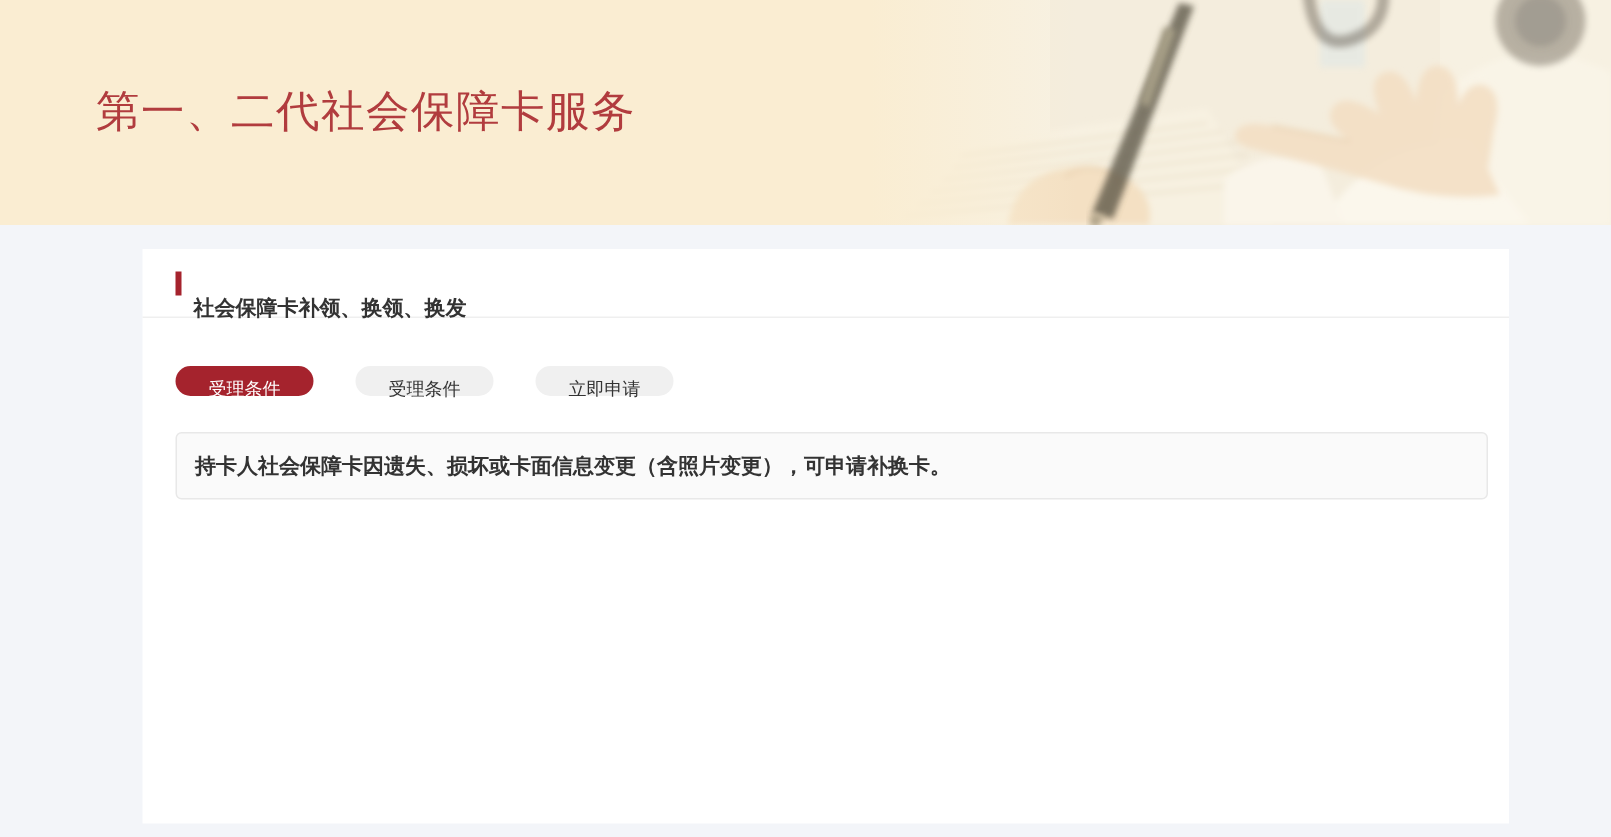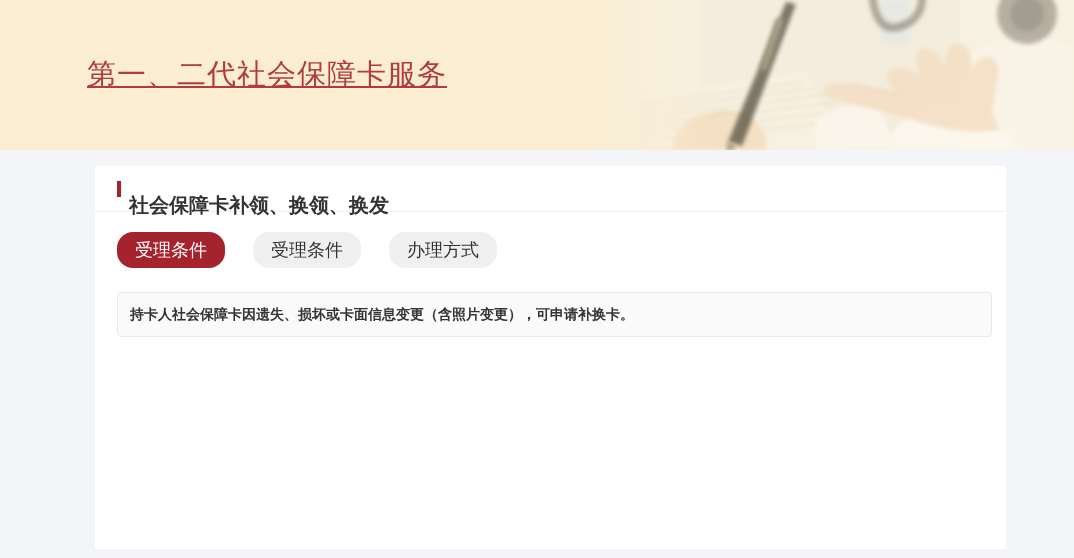--- a/index.html
+++ b/index.html
@@ -12,27 +12,26 @@
 
   
   .banner {
     position: relative;
     width: 1074px; height: 150px;
     background: var(--banner-bg, #FAEDD2);
     overflow: hidden;
   }
   .banner-title {
     position: absolute;
-    left: 87px; top: 55px;
+    left: 64px; top: 55px;
     font-size: 29px;
     font-weight: 500;
     letter-spacing: 1px;
     color: var(--banner-title, #B13C3E);
     z-index: 2;
-    text-decoration: underline;
   }
   .banner-photo {
     position: absolute;
     right: 0; top: 0;
     width: 494px; height: 150px;
   }
 
   
   .card {
     width: 911px; height: 383px;
@@ -46,44 +45,45 @@
     align-items: center;
     border-bottom: 1px solid #EFEFEF;
   }
   .red-bar {
     width: 4px; height: 16px;
     background: var(--accent, #A5232D);
     margin-right: 8px;
     flex: 0 0 auto;
   }
   .section-title {
-    font-size: 20px;
+    font-size: 14px;
     font-weight: bold;
     color: #333333;
     margin-top: 34px;
   }
 
   .tabs {
     display: flex;
     gap: 28px;
     padding: 20px 22px 0 22px;
   }
   .tab {
     min-width: 92px;
-    height: 36px;
+    height: 20px;
     padding: 0 18px;
     border: none;
     border-radius: 16px;
     background: #F0F0F0;
     color: #333333;
-    font-size: 18px;
+    font-size: 12px;
     font-family: inherit;
     line-height: 30px;
     text-align: center;
     cursor: pointer;
+    margin-top: 12px;
   }
   .tab.active {
     background: var(--accent, #A5232D);
     color: #FFFFFF;
   }
 
   .content-box {
     margin: 24px 14px 0 22px;
     height: 45px;
     background: #FAFAFA;
@@ -166,20 +166,20 @@
 <div class="card">
 
   <div class="card-header">
     <span class="red-bar"></span>
     <span class="section-title">社会保障卡补领、换领、换发</span>
   </div>
 
   <div class="tabs">
     <button class="tab active">受理条件</button>
     <button class="tab">受理条件</button>
-    <button class="tab">办理方式</button>
+    <button class="tab">立即申请</button>
   </div>
 
   <div class="content-box">
     <span class="content-text">持卡人社会保障卡因遗失、损坏或卡面信息变更（含照片变更），可申请补换卡。</span>
   </div>
 
 </div>
 
 </body></html>

